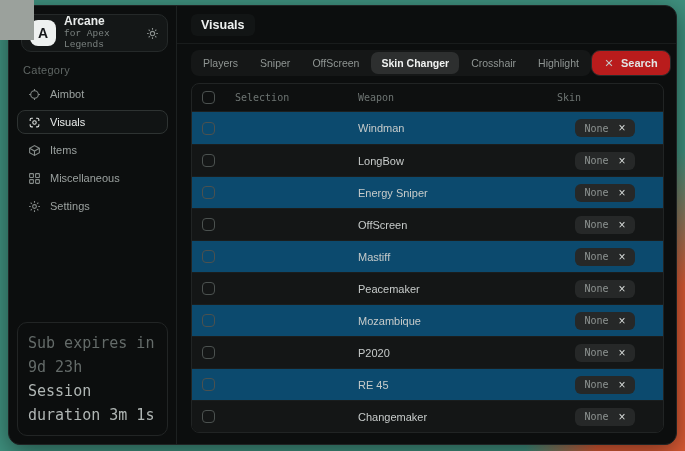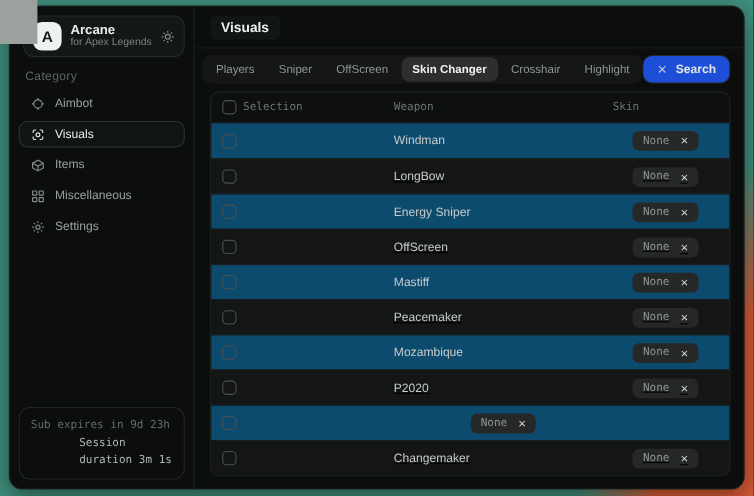--- a/index.html
+++ b/index.html
@@ -29,72 +29,72 @@
     position:absolute;left:12px;right:8px;top:8px;height:38px;
     background:#141717;border:1px solid #252929;border-radius:10px;
     display:flex;align-items:center;padding:0 8px;box-sizing:border-box;gap:8px;
   }
   .logo{
     width:26px;height:26px;border-radius:8px;background:#eef1f0;color:#15181a;
     font-weight:bold;font-size:14px;display:flex;align-items:center;justify-content:center;flex:0 0 26px;
   }
   .brand-text{flex:1;min-width:0;line-height:1.15;}
   .brand-title{font-size:12px;font-weight:bold;color:#e9eceb;}
-  .brand-sub{font-size:9.5px;color:#7c8381;}
+  .brand-sub{font-size:9.5px;color:#7c8381;font-family:Liberation Mono, monospace;}
   .brand-gear{color:#8a908e;display:flex;align-items:center;cursor:pointer;}
   .cat-label{margin:58px 0 6px 14px;font-size:11px;color:#5f6664;letter-spacing:.3px;}
   .nav{display:flex;flex-direction:column;gap:4px;margin:0 8px;}
   .side-item{
     height:24px;display:flex;align-items:center;gap:9px;padding:0 10px;
     border:1px solid transparent;border-radius:8px;color:#8c9290;cursor:pointer;box-sizing:border-box;
   }
   .side-item .slabel{font-size:11px;color:#9ba19f;}
   .side-item.active{background:#111414;border-color:#2e3332;}
   .side-item.active .slabel{color:#e9eceb;}
   .side-item.active .sicon{color:#dfe3e1;}
   .sicon{display:flex;align-items:center;color:#858b89;}
   .side-footer{
     position:absolute;left:8px;right:8px;bottom:8px;
     border:1px solid #222525;border-radius:10px;padding:8px 10px;box-sizing:border-box;
-    font-family:"DejaVu Sans Mono",monospace;font-size:10px;line-height:1.6;
+    font-family:"DejaVu Sans Mono",monospace;font-size:15px;line-height:1.6;
   }
   .sf1{color:#646b69;}
-  .sf2{color:#b0b6b4;margin-left:44px;}
+  .sf2{color:#b0b6b4;}
   
   .main{flex:1;display:flex;flex-direction:column;box-sizing:border-box;min-width:0;}
   .main-header{height:37px;display:flex;align-items:center;padding-left:14px;border-bottom:1px solid #191c1c;}
   .main-title{font-size:12.5px;font-weight:bold;color:#eef1f0;background:#121515;padding:4px 10px;border-radius:6px;}
-  .tabs-row{display:flex;align-items:center;justify-content:flex-end;padding:6px 12px 0 14px;}
+  .tabs-row{display:flex;align-items:center;justify-content:flex-start;padding:6px 12px 0 14px;}
   .tabbar{display:flex;gap:2px;background:#151717;border-radius:8px;padding:2px;}
   .tab{
     border:none;background:transparent;color:#8f9593;font-size:10.5px;
     padding:5px 10px;border-radius:7px;cursor:pointer;font-family:inherit;white-space:nowrap;
   }
   .tab.active{background:#2d2f2f;color:#f0f2f1;font-weight:bold;}
   .search-btn{
-    display:flex;align-items:center;gap:7px;background:#1d4ed8;border:1px solid #272a2a;border-radius:9px;
+    display:flex;align-items:center;gap:7px;background:#b91c1c;border:1px solid #272a2a;border-radius:9px;
     color:#e2e5e4;font-size:11px;font-weight:bold;padding:0 12px;height:26px;cursor:pointer;font-family:inherit;
   }
   .search-btn svg{color:#c5c9c8;}
   .table{
     margin:7px 12px 0 14px;border:1px solid #212424;border-radius:8px;overflow:hidden;background:#0e1010;
   }
   .thead,.row{
     display:grid;grid-template-columns:156px 1fr 96px;align-items:center;padding:0 10px;box-sizing:border-box;
   }
   .thead{height:28px;border-bottom:1px solid #1c1f1f;}
   .th{font-family:"DejaVu Sans Mono",monospace;font-size:10px;color:#6e7573;}
-  .th-sel-wrap{display:flex;align-items:center;gap:6px;text-align:center;}
+  .th-sel-wrap{display:flex;align-items:center;gap:20px;text-align:center;}
   .th-skin{}
   .checkbox{
     width:13px;height:13px;border:1.5px solid #4b514f;border-radius:4px;box-sizing:border-box;
     display:inline-block;cursor:pointer;flex:0 0 13px;
   }
   .row{height:32px;background:#0c4a6e;}
-  .row.alt{background:#141616;text-decoration:underline;}
+  .row.alt{background:#141616;}
   .row + .row{border-top:1px solid #1a1d1d;}
   .weapon{font-size:11px;color:#c7cbca;text-align:left;}
   .chip-cell{display:flex;justify-content:center;}
   .chip{
     display:flex;align-items:center;gap:10px;background:#262828;border-radius:6px;
     padding:3px 9px;cursor:pointer;
   }
   .chip-label{font-family:"DejaVu Sans Mono",monospace;font-size:10px;color:#8e9492;}
   .chip-x{font-size:12px;line-height:1;color:#d7dbd9;cursor:pointer;}
 </style>
@@ -321,20 +321,21 @@
                 <span class="chip-label">None</span>
                 <span class="chip-x">×</span>
               </span>
             </span>
           </div>
 
           <div class="row">
             <span style="display:flex;align-items:center;">
               <span class="checkbox"></span>
             </span>
+            <span class="weapon">RE 45</span>
             <span class="chip-cell">
               <span class="chip">
                 <span class="chip-label">None</span>
                 <span class="chip-x">×</span>
               </span>
             </span>
           </div>
 
           <div class="row alt">
             <span style="display:flex;align-items:center;">

